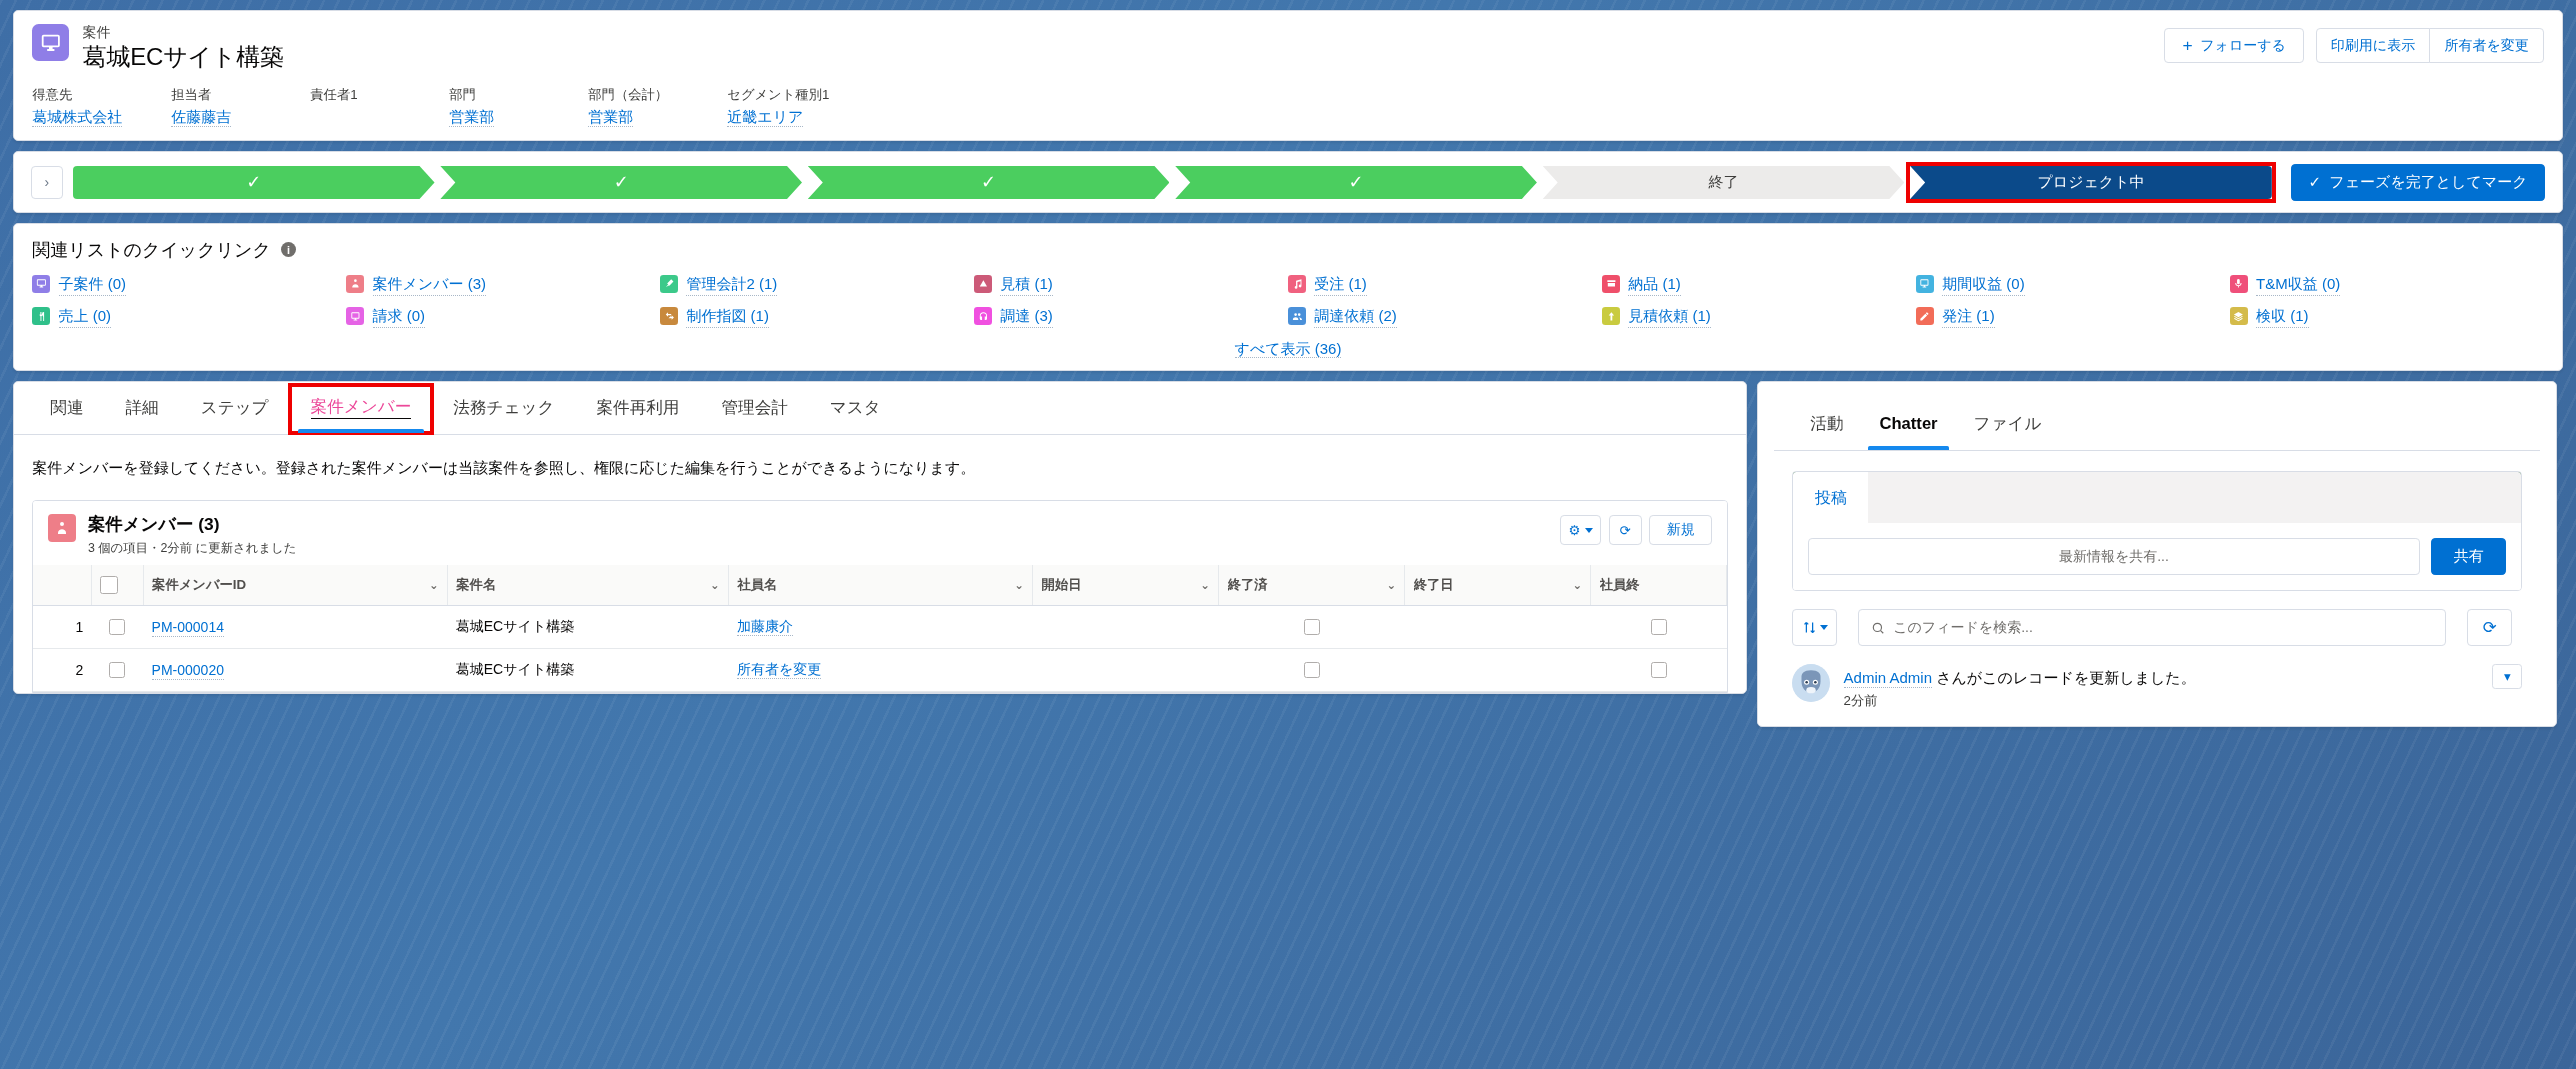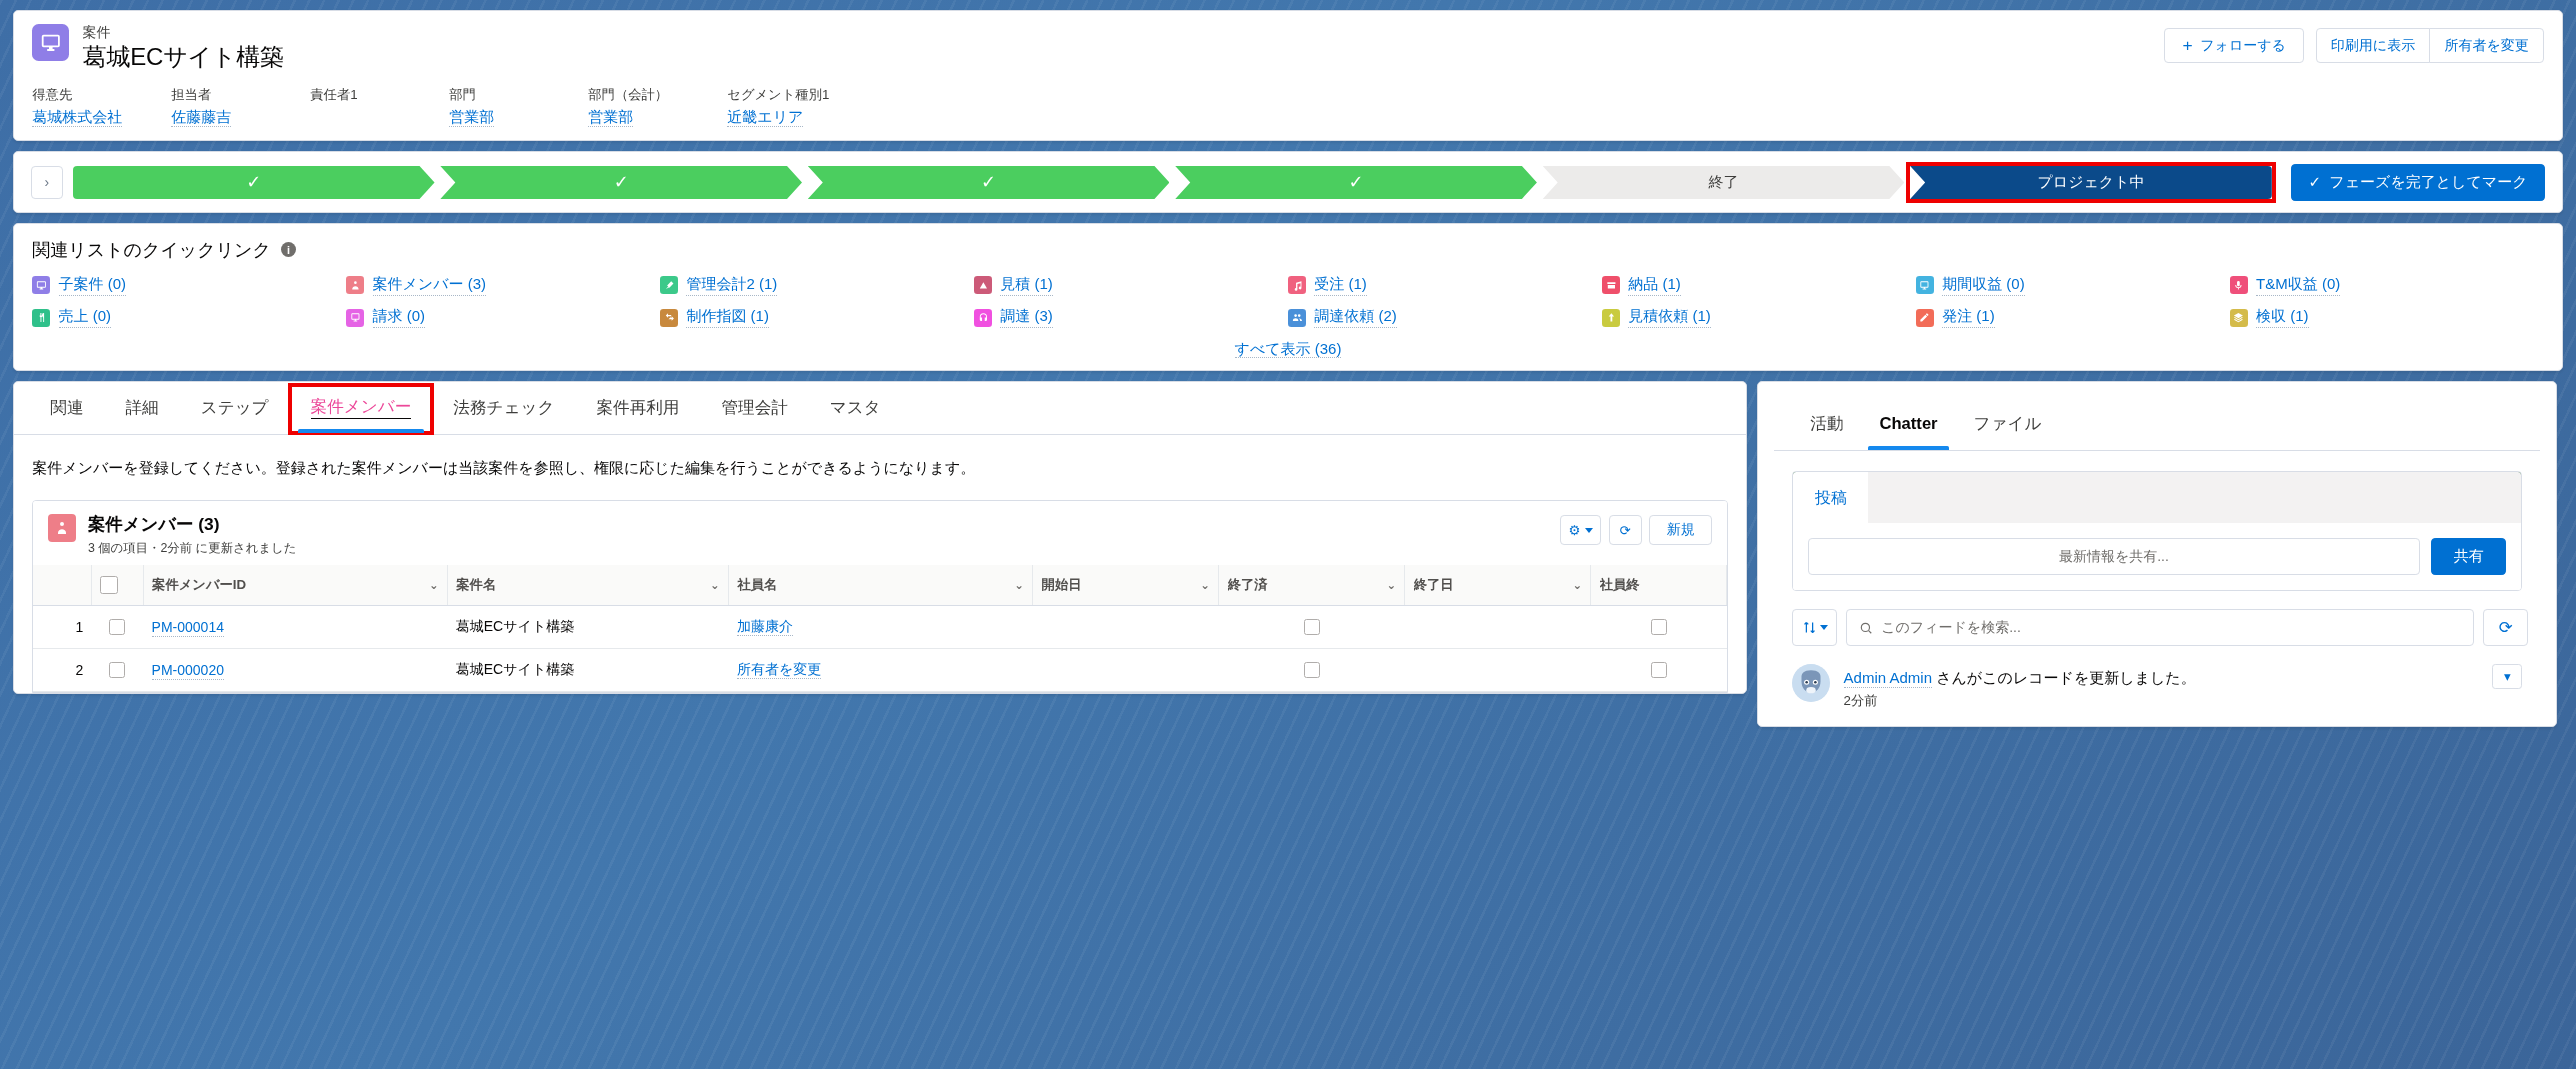--- a/index.html
+++ b/index.html
@@ -119,21 +119,21 @@
   
   .qlcard { padding: 13.3px 18px 11.6px 18px; margin-bottom: 10px; }
   .ql-head { display: flex; align-items: center; gap: 10px; margin-bottom: 13.3px; }
   .ql-title { font-size: 18px; color: #080707; }
   .ql-info {
     width: 15px; height: 15px; border-radius: 50%; background: #706e6b; color: #fff;
     font-size: 10.8px; display: flex; align-items: center; justify-content: center;
     font-weight: bold; cursor: pointer;
   }
   .ql-grid { display: grid; grid-template-columns: repeat(8, 1fr); row-gap: 11.6px; }
-  .ql-item { display: flex; align-items: center; gap: 8.3px; font-size: 15px; }
+  .ql-item { display: flex; align-items: flex-start; gap: 8.3px; font-size: 15px; }
   .ql-ic {
     width: 18px; height: 18px; border-radius: 3.3px; flex: none;
     display: flex; align-items: center; justify-content: center;
   }
   .ql-ic svg { width: 10.8px; height: 10.8px; fill: #fff; }
   .ql-all { text-align: center; margin-top: 11.6px; font-size: 15px; }
 
   
   .main { display: flex; gap: 10px; align-items: flex-start; }
   .col-left { width: 1734px; flex: none; }
@@ -230,21 +230,21 @@
   .pub-body { padding: 15px; display: flex; align-items: center; gap: 11.6px; background: #fff; }
   .pub-input {
     flex: 1; height: 37px; border: 0.8px solid #d8dde6; border-radius: 4.1px; background: #fff;
     display: flex; align-items: center; justify-content: center;
     color: #706e6b; font-size: 14px;
   }
   .pub-share {
     background: #0070d2; color: #fff; border: 0.8px solid #0070d2; border-radius: 4.1px;
     height: 37px; padding: 0 21.6px; font-size: 15px; cursor: pointer; font-family: inherit;
   }
-  .feedbar { display: flex; align-items: center; gap: 9px; margin: 18px 12px 0 18px; }
+  .feedbar { display: flex; align-items: center; gap: 21px; margin: 18px 28px 0 18px; }
   .sortbtn {
     width: 45px; height: 37px; border: 0.8px solid #d8dde6; border-radius: 4.1px; background: #fff;
     display: flex; align-items: center; justify-content: center; gap: 3.3px; cursor: pointer; color: #0070d2;
   }
   .searchbox {
     flex: 1; height: 37px; border: 0.8px solid #d8dde6; border-radius: 4.1px; background: #fff;
     display: flex; align-items: center; gap: 8.3px; padding: 0 11.6px; color: #706e6b; font-size: 14px;
   }
   .refbtn {
     width: 45px; height: 37px; border: 0.8px solid #d8dde6; border-radius: 4.1px; background: #fff;

